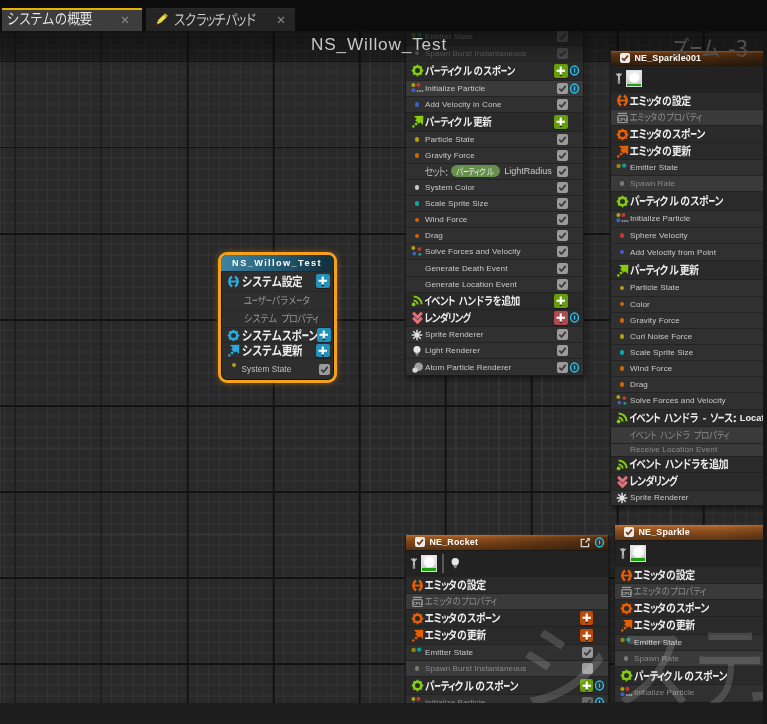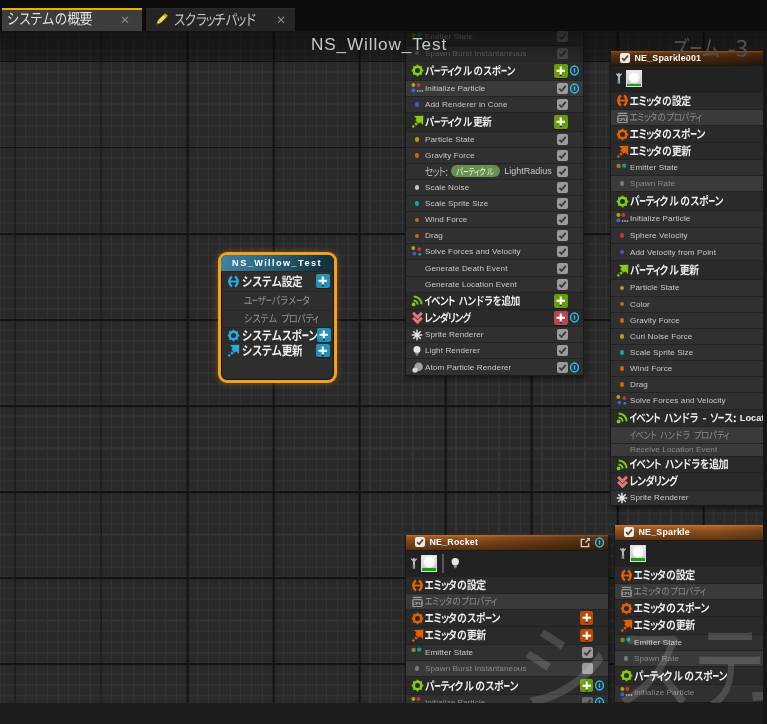--- a/index.html
+++ b/index.html
@@ -230,21 +230,21 @@
           <svg width="11" height="11" viewBox="0 0 12 12" style="flex:none">
             <ellipse cx="6" cy="6" rx="4.3" ry="4.8" fill="none" stroke="#27c2f0" stroke-width="1.6"></ellipse>
             <line x1="6" y1="3.6" x2="6" y2="8.4" stroke="#27c2f0" stroke-width="1.6"></line>
           </svg>
         </span>
       </div>
       <div class="row mod" style="height:16.0px;">
         <span class="ic" style="width:16px">
           <span style="display:inline-block;width:4.5px;height:4.5px;border-radius:50%;background:#3b62c8;margin-top:0px"></span>
         </span>
-        <span class="lt" style="color:#c9c9c9">Add Renderer in Cone</span>
+        <span class="lt" style="color:#c9c9c9">Add Velocity in Cone</span>
         <span class="sp"></span>
         <span class="cb" style="width:11px;height:11px;background:#9b9b9b;">
           <svg width="11" height="11" viewBox="0 0 11 11">
             <path d="M2.3 5.7 L4.5 8 L8.7 2.9" fill="none" stroke="#3a3a3a" stroke-width="1.8"></path>
           </svg>
         </span>
         <span class="isl"></span>
       </div>
       <div class="row hdr" style="height:19.0px;">
         <span class="ic" style="width:16px">
@@ -326,21 +326,21 @@
           <svg width="11" height="11" viewBox="0 0 11 11">
             <path d="M2.3 5.7 L4.5 8 L8.7 2.9" fill="none" stroke="#3a3a3a" stroke-width="1.8"></path>
           </svg>
         </span>
         <span class="isl"></span>
       </div>
       <div class="row mod" style="height:16.0px;">
         <span class="ic" style="width:16px">
           <span style="display:inline-block;width:4.5px;height:4.5px;border-radius:50%;background:#c9c9c9;margin-top:0px"></span>
         </span>
-        <span class="lt" style="color:#c9c9c9">Scale Noise</span>
+        <span class="lt" style="color:#c9c9c9">System Color</span>
         <span class="sp"></span>
         <span class="cb" style="width:11px;height:11px;background:#9b9b9b;">
           <svg width="11" height="11" viewBox="0 0 11 11">
             <path d="M2.3 5.7 L4.5 8 L8.7 2.9" fill="none" stroke="#3a3a3a" stroke-width="1.8"></path>
           </svg>
         </span>
         <span class="isl"></span>
       </div>
       <div class="row mod" style="height:16.5px;">
         <span class="ic" style="width:16px">
@@ -659,20 +659,32 @@
           <use href="#gB65B0" transform="translate(3830 0) scale(0.85 1)"></use>
         </svg>
         <span class="sp"></span>
         <span class="plus" style="width:13.5px;height:13.5px;background:#2292bb">
           <svg width="13.5" height="13.5" viewBox="0 0 14 14">
             <g stroke="#fff" stroke-width="2.2">
               <line x1="7" y1="2.6" x2="7" y2="11.4"></line>
               <line x1="2.6" y1="7" x2="11.4" y2="7"></line>
             </g>
             <line x1="7" y1="11" x2="7" y2="12.6" stroke="#222" stroke-width="2.2"></line>
+          </svg>
+        </span>
+      </div>
+      <div class="row" style="height:22px">
+        <span class="ic" style="width:17px;padding-left:2px">
+          <span style="display:inline-block;width:4.5px;height:4.5px;border-radius:50%;background:#b3a00e;margin-top:-8px"></span>
+        </span>
+        <span class="lt" style="color:#c2c2c2;font-size:8.2px">System State</span>
+        <span class="sp"></span>
+        <span class="cb" style="width:11px;height:11px;background:#9b9b9b;">
+          <svg width="11" height="11" viewBox="0 0 11 11">
+            <path d="M2.3 5.7 L4.5 8 L8.7 2.9" fill="none" stroke="#3a3a3a" stroke-width="1.8"></path>
           </svg>
         </span>
       </div>
     </div>
     <div class="panel ne" style="left:609.5px;top:50.5px;width:190.0px;z-index:6;">
       <div class="ehead" style="background:linear-gradient(90deg,rgba(0,0,0,0) 45%,rgba(12,7,3,0.45) 100%),linear-gradient(180deg,#6e3c17 0%,#4e2b10 45%,#2f1e0b 100%)">
         <span style="margin:0 5px 0 9px"><span class="cb" style="width:10px;height:10px;background:#ececec;">
             <svg width="10" height="10" viewBox="0 0 11 11">
               <path d="M2.3 5.7 L4.5 8 L8.7 2.9" fill="none" stroke="#6e3a10" stroke-width="1.8"></path>
             </svg>

